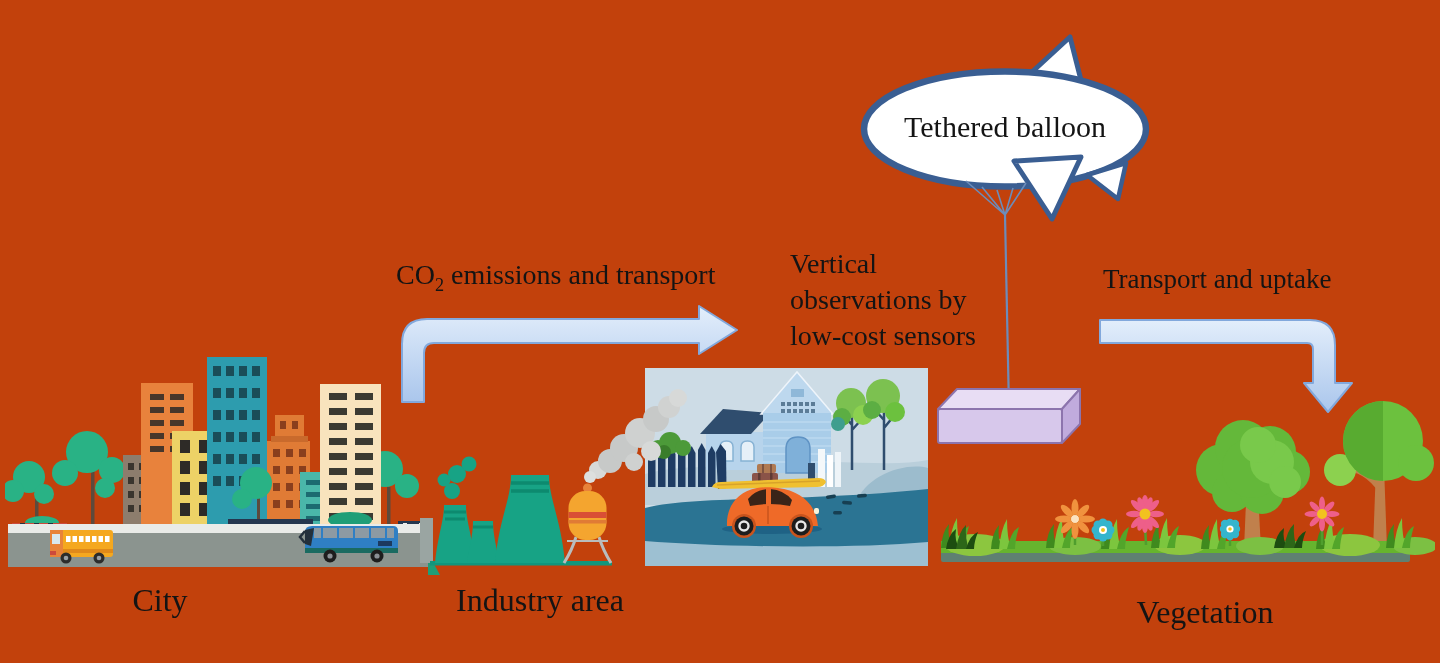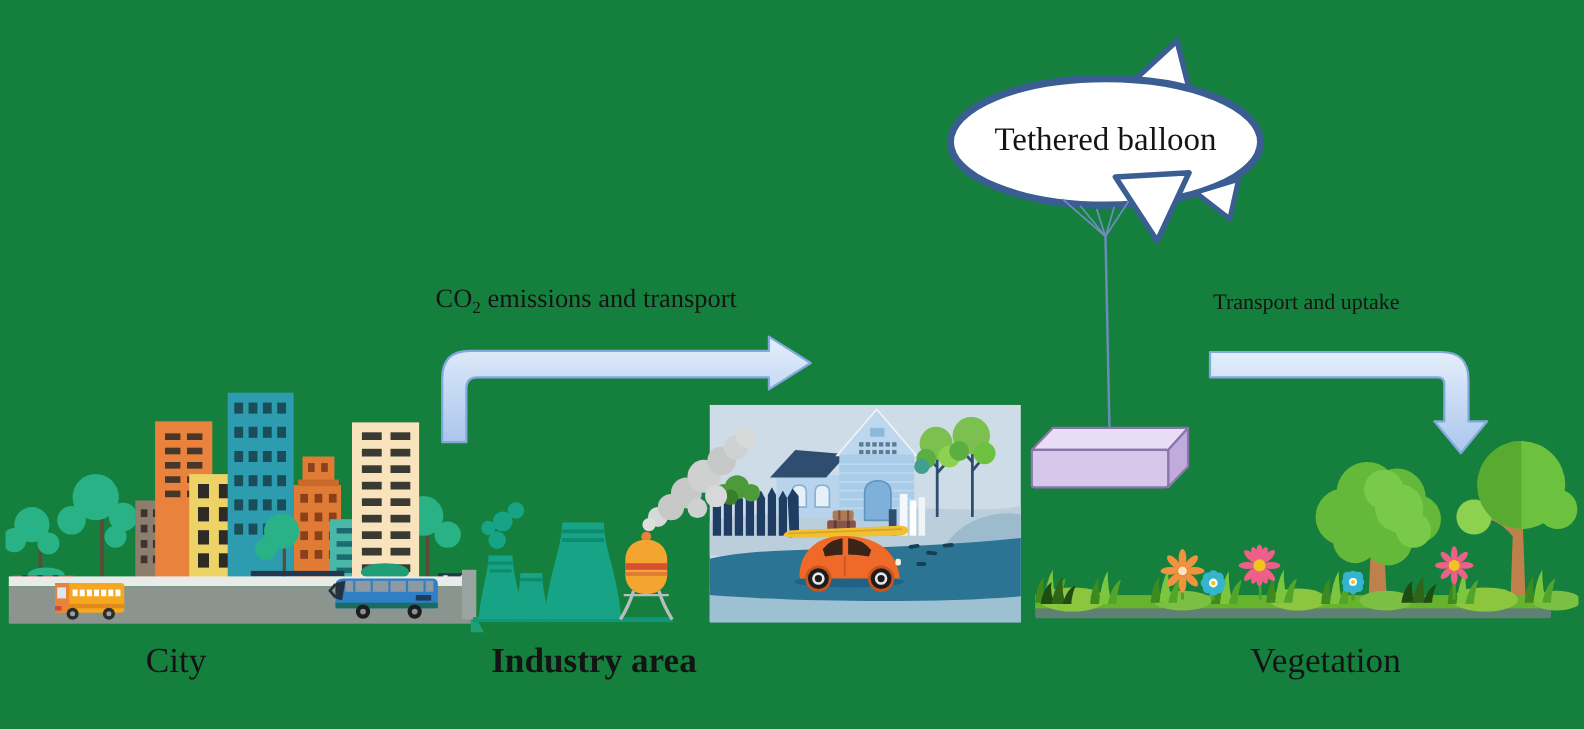--- a/index.html
+++ b/index.html
@@ -1,32 +1,32 @@
 <!DOCTYPE html>
 <html><head>
 <meta charset="utf-8">
 <style>
   html,body{margin:0;padding:0;background:#ffffff;}
   .stage{
-    position:relative;width:1440px;height:663px;background:#15803d;overflow:hidden;
+    position:relative;width:1440px;height:663px;background:#c2410c;overflow:hidden;
     font-family:"Liberation Serif","DejaVu Serif",serif;color:#141414;
   }
   .stage svg{position:absolute;display:block;}
   .cap{position:absolute;color:#141414;}
   .cap.center{text-align:center;}
   #balloon-label{left:863px;top:110px;width:284px;font-size:30px;text-align:center;}
-  #co2-label{left:396px;top:259px;font-size:24px;white-space:nowrap;}
+  #co2-label{left:396px;top:259px;font-size:28px;white-space:nowrap;}
   #co2-label sub{font-size:0.65em;}
   #vertical-obs-label{left:790px;top:246px;width:222px;font-size:28px;line-height:36px;}
-  #uptake-label{left:1103px;top:264px;font-size:20px;white-space:nowrap;}
+  #uptake-label{left:1103px;top:264px;font-size:27px;white-space:nowrap;}
   .site-label{top:582px;font-size:32px;}
   #label-city{left:105px;width:110px;}
-  #label-industry{left:440px;width:200px;font-weight:bold;}
+  #label-industry{left:440px;width:200px;}
   #label-suburban{left:668px;width:155px;}
-  #label-vegetation{left:1115px;width:180px;}
+  #label-vegetation{left:1115px;width:180px;margin-top:12px;}
   #svg-city{left:5px;top:340px;z-index:2;}
   #svg-suburban{left:645px;top:368px;z-index:2;}
   #svg-industry{left:420px;top:385px;z-index:3;}
   #svg-vegetation{left:935px;top:395px;z-index:2;}
   #svg-arrow-left{left:395px;top:300px;z-index:4;}
   #svg-arrow-right{left:1095px;top:312px;z-index:4;}
   #svg-balloon{left:845px;top:28px;z-index:5;}
   #svg-sensor{left:930px;top:380px;z-index:6;}
   .txt{z-index:10;}
 </style>
@@ -532,20 +532,21 @@
       <path d="M938 409 L957 389 L1080 389 L1062 409 Z" fill="#e8ddf4"></path>
       <path d="M1062 443 L1062 409 L1080 389 L1080 424 Z" fill="#c0abdd"></path>
       <rect x="938" y="409" width="124" height="34" rx="2" fill="#d7c8eb"></rect>
     </g>
   </svg>
 
   <div class="cap txt" id="balloon-label">Tethered balloon</div>
 
   <div class="cap txt" id="co2-label"><span>CO</span><sub>2</sub><span> emissions and transport</span></div>
 
+  <div class="cap txt" id="vertical-obs-label">Vertical observations by low-cost sensors</div>
 
   <div class="cap txt" id="uptake-label">Transport and uptake</div>
 
   <div class="cap txt center site-label" id="label-city">City</div>
   <div class="cap txt center site-label" id="label-industry">Industry area</div>
   <div class="cap txt center site-label" id="label-vegetation">Vegetation</div>
 
 </div>
 
 </body></html>

